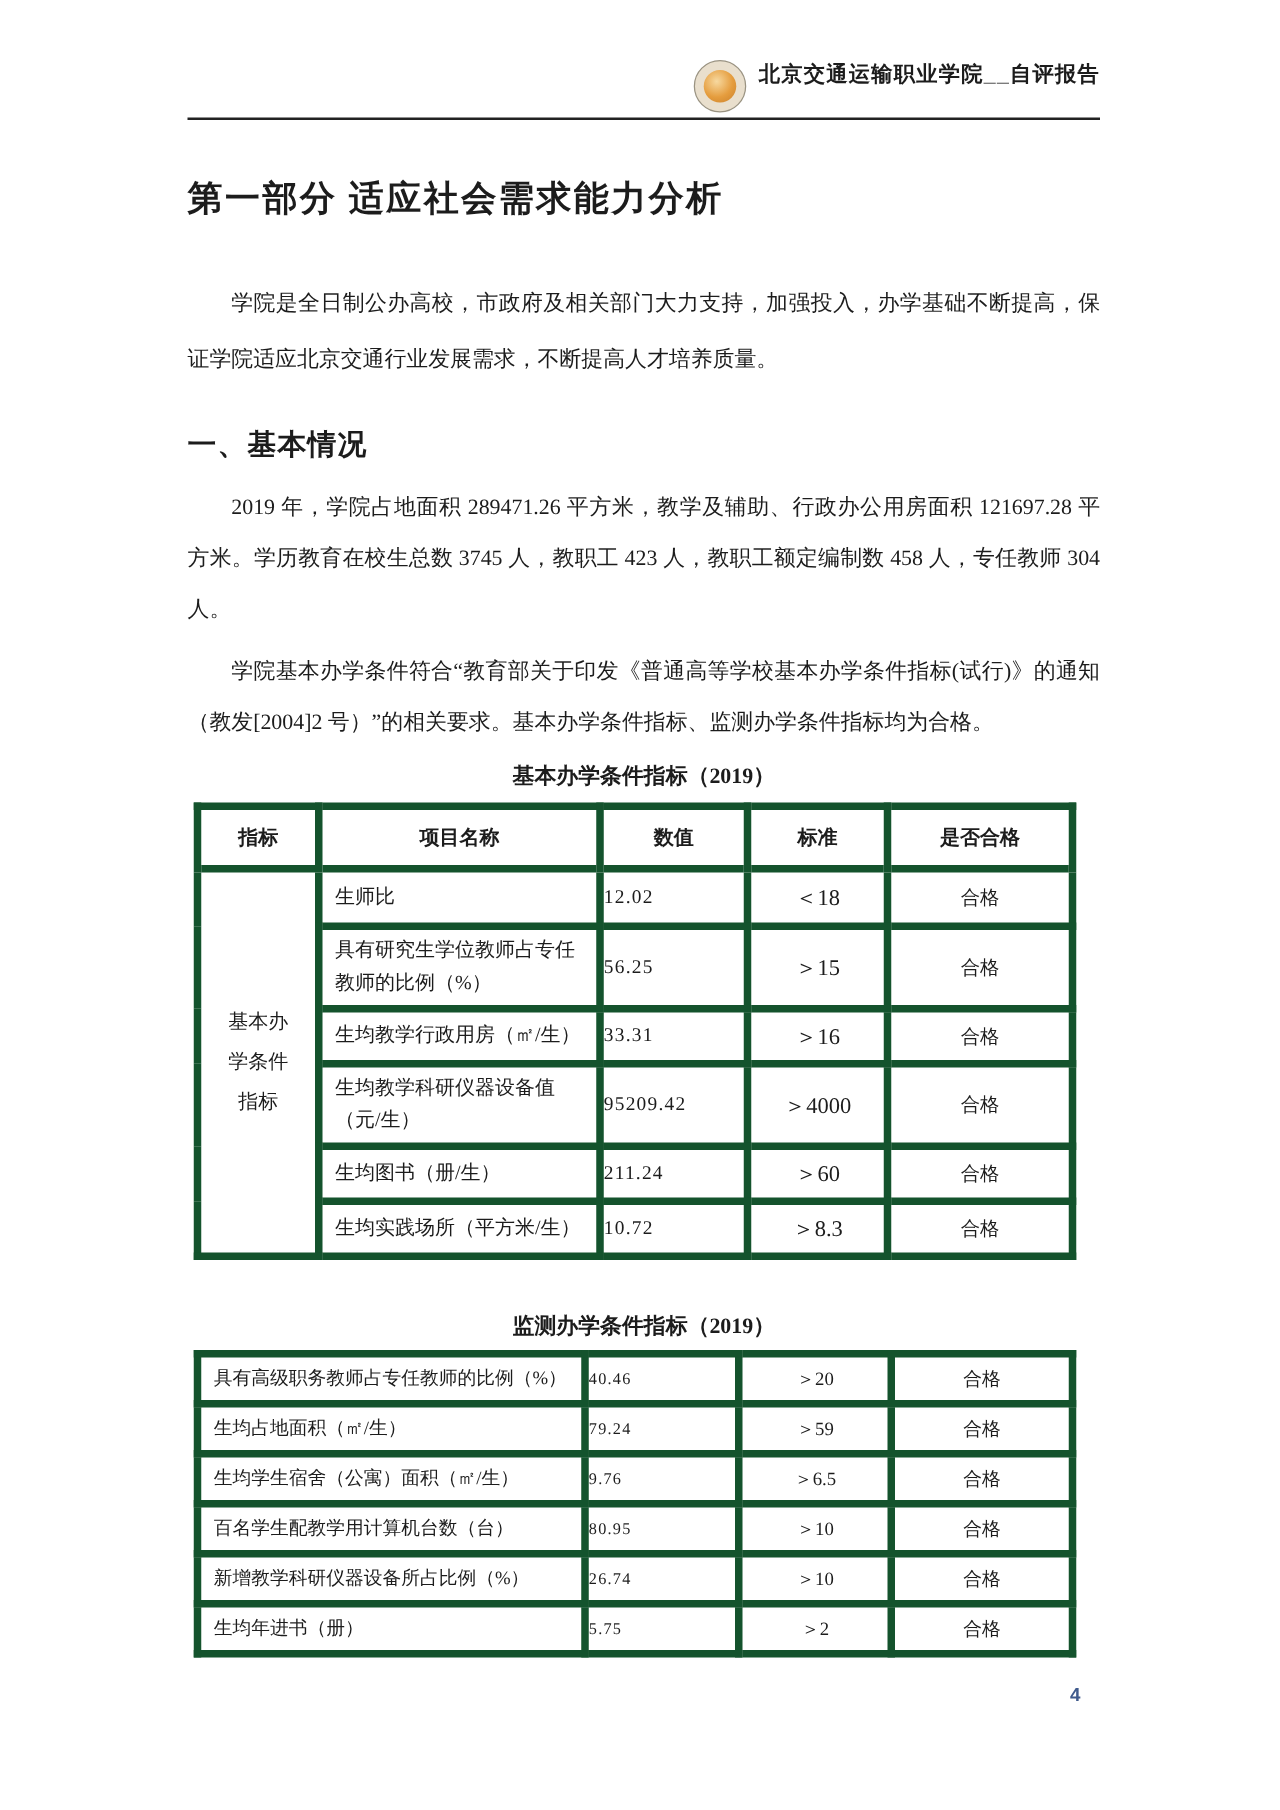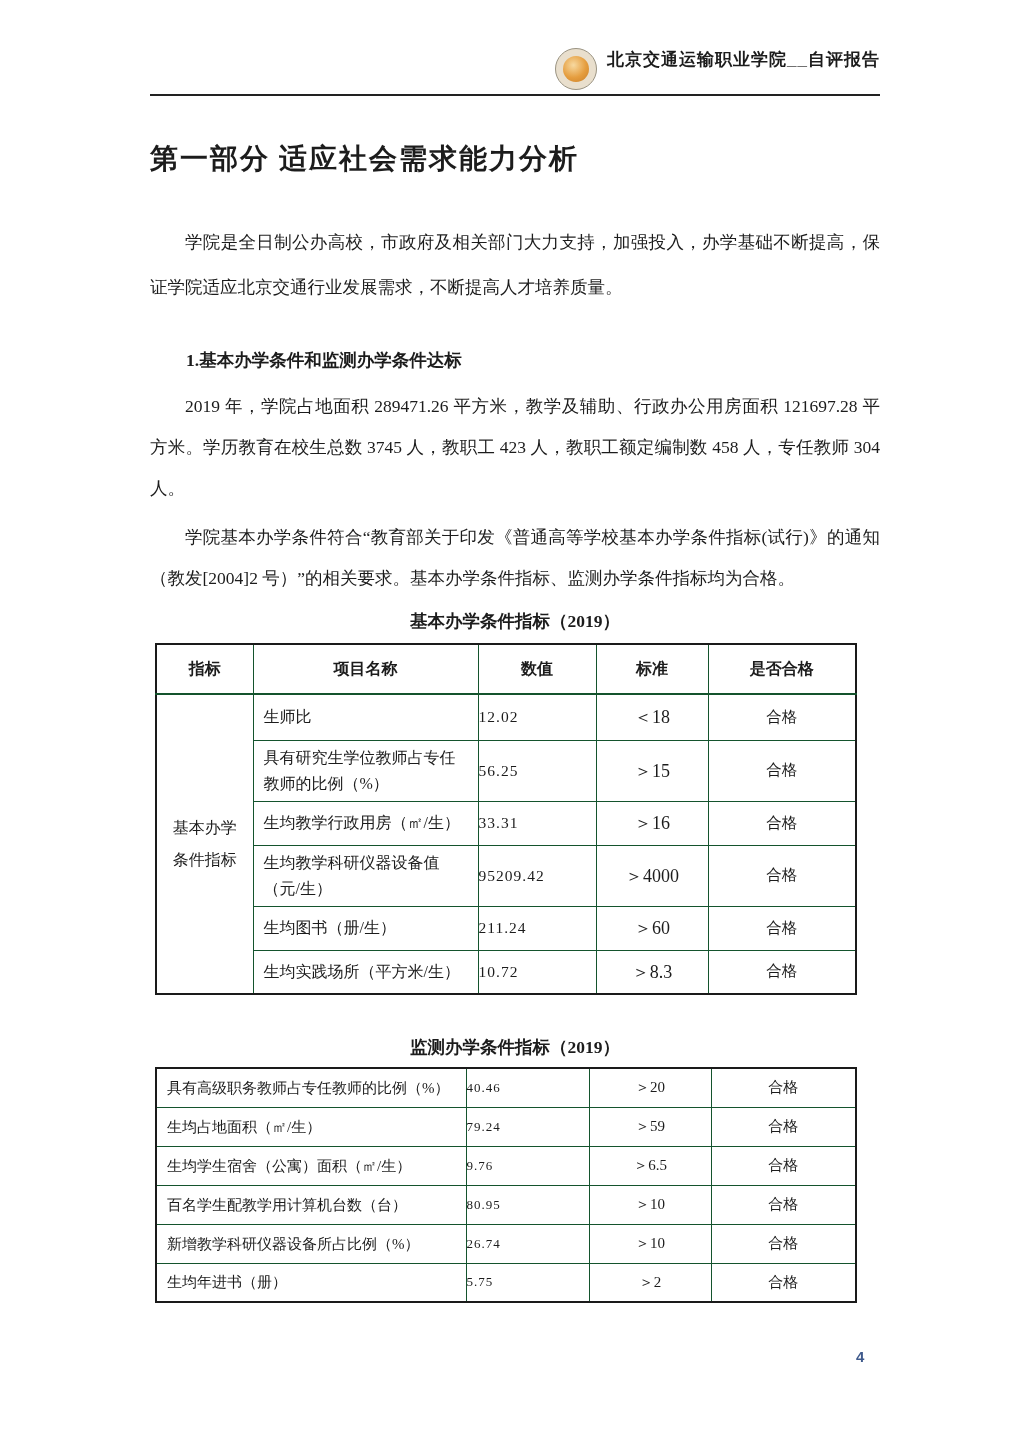--- a/index.html
+++ b/index.html
@@ -61,21 +61,21 @@
   }
   .table-title-1 { margin-top:10px; }
   .table-title-2 { margin-top:40px; }
 
   
   table {
     border-collapse:collapse;
     width:700px; margin:10px 0 0 5px;
     table-layout:fixed;
   }
-  th, td { border:1px solid #14532d; }
+  th, td { border:6px solid #14532d; }
   table { border:2px solid #1a1a1a; }
   .t1 thead th { border-bottom-width:2px; }
 
   .t1 th {
     font-size:16px; font-weight:bold; text-align:center; height:50px;
   }
   .t1 .w-group { width:97px; }
   .t1 .w-name  { width:225px; }
   .t1 .w-val   { width:118px;margin-top:20px; }
   .t1 .w-std   { width:112px;text-align:center; }
@@ -128,22 +128,22 @@
         <div class="seal-inner"></div>
       </div>
       <div class="doc-header-title">北京交通运输职业学院__自评报告</div>
     </div>
     <div class="header-rule"></div>
 
     <h1 class="part-title">第一部分  适应社会需求能力分析</h1>
 
     <p class="para para-1">学院是全日制公办高校，市政府及相关部门大力支持，加强投入，办学基础不断提高，保证学院适应北京交通行业发展需求，不断提高人才培养质量。</p>
 
-
-    <h3 class="subsection-title">1.基本办学条件和监测办学条件达标</h3>
+    <h2 class="section-title">一、基本情况</h2>
+
 
     <p class="para para-2">2019 年，学院占地面积 289471.26 平方米，教学及辅助、行政办公用房面积 121697.28 平方米。学历教育在校生总数 3745 人，教职工 423 人，教职工额定编制数 458 人，专任教师 304 人。</p>
 
     <p class="para para-3">学院基本办学条件符合“教育部关于印发《普通高等学校基本办学条件指标(试行)》的通知（教发[2004]2 号）”的相关要求。基本办学条件指标、监测办学条件指标均为合格。</p>
 
     <div class="table-title table-title-1">基本办学条件指标（2019）</div>
 
     <table class="t1">
       <thead>
         <tr>

